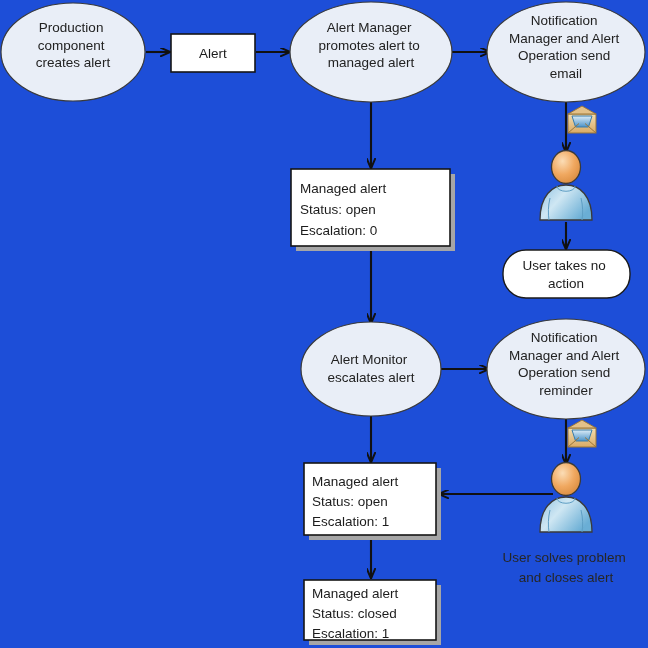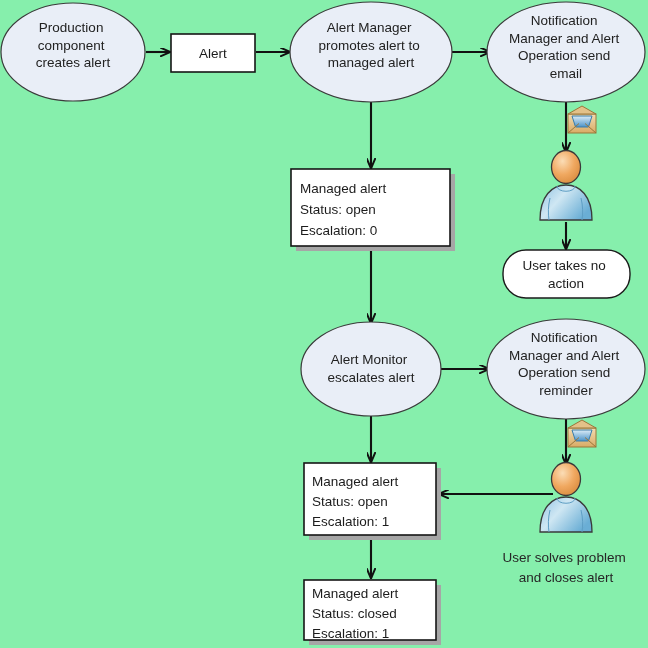--- a/index.html
+++ b/index.html
@@ -11,21 +11,21 @@
   body {
     width: 648px;
     height: 648px;
     overflow: hidden;
     font-family: "Liberation Sans", "DejaVu Sans", sans-serif;
   }
   #diagram-root {
     position: relative;
     width: 648px;
     height: 648px;
-    background: #86efac;
+    background: #1d4ed8;
   }
   svg#flow-canvas {
     position: absolute;
     left: 0;
     top: 0;
     width: 648px;
     height: 648px;
     display: block;
   }
   .node-text {

